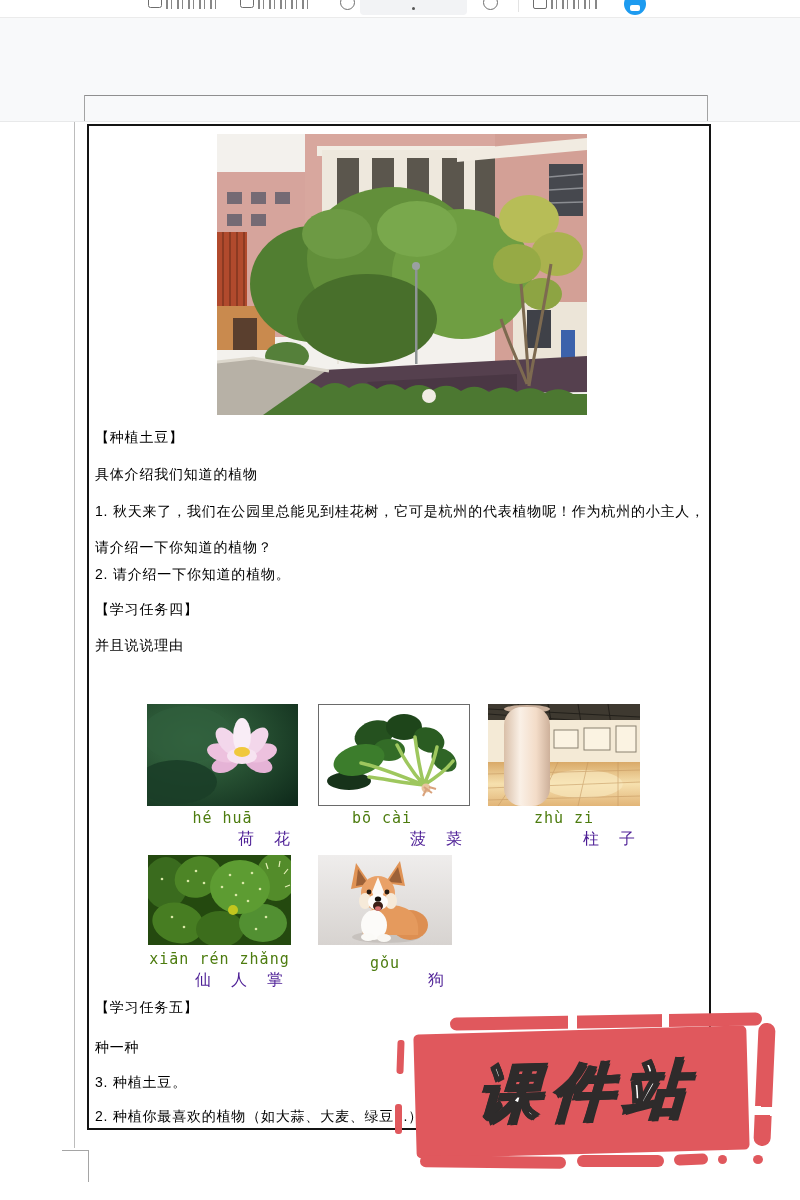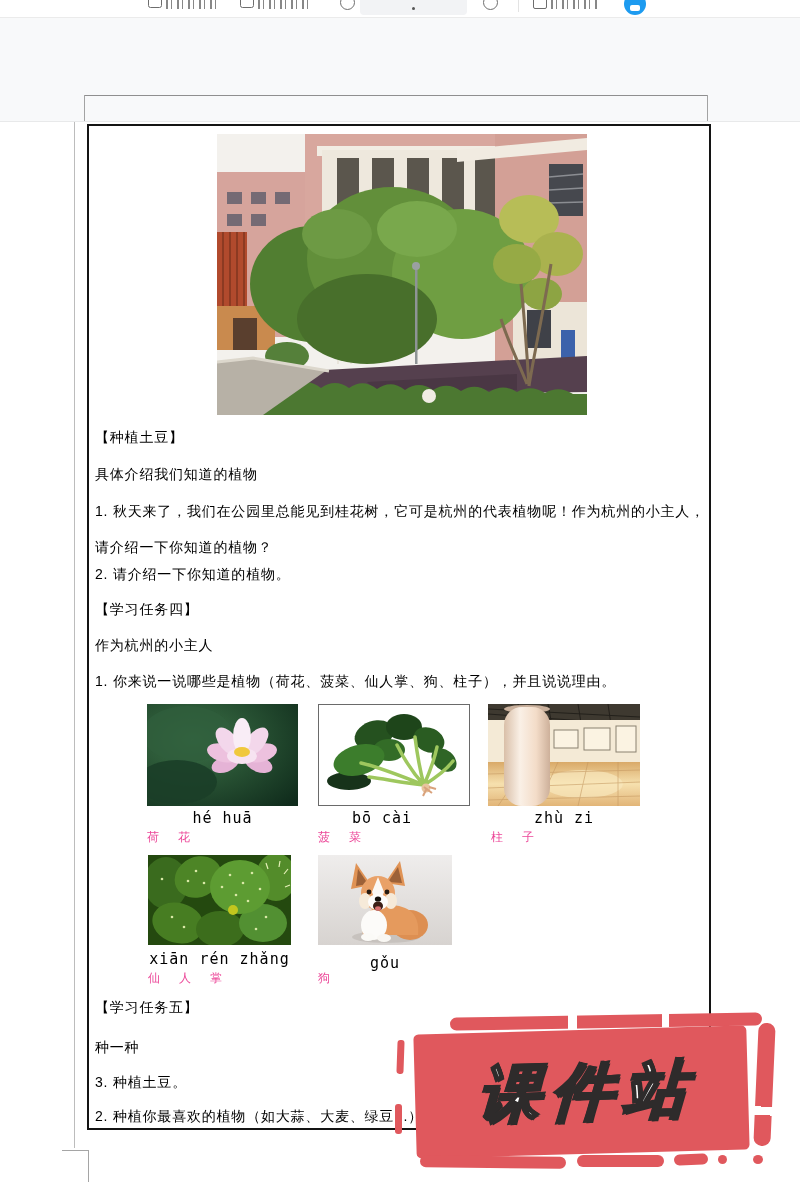--- a/index.html
+++ b/index.html
@@ -26,22 +26,22 @@
   .corner-h{position:absolute;top:1150px;left:62px;width:27px;height:1px;background:#a5a5a5;}
   .corner-v{position:absolute;top:1150px;left:88px;width:1px;height:32px;background:#a5a5a5;}
 
   
   .doc-table{position:absolute;top:124px;left:87px;width:620px;height:1002px;border:2px solid #141414;background:#ffffff;z-index:1;}
   .photo{position:absolute;top:8px;left:128px;width:370px;height:281px;}
   .t{position:absolute;left:6px;font-size:14px;letter-spacing:0.8px;color:#000;white-space:nowrap;}
   .fig{position:absolute;}
   .fig svg{display:block;}
   .fig.boxed svg{border:1px solid #6a6a6a;}
-  .py{position:absolute;text-align:center;font-family:"DejaVu Sans Mono",monospace;font-size:15px;color:#000000;letter-spacing:1px;white-space:nowrap;}
-  .hz{position:absolute;text-align:left;font-family:"Liberation Serif",serif;font-size:12px;color:#ec4899;letter-spacing:8px;white-space:nowrap;}
+  .py{position:absolute;text-align:center;font-family:"DejaVu Sans Mono",monospace;font-size:15px;color:#4d7c0f;letter-spacing:1px;white-space:nowrap;}
+  .hz{position:absolute;text-align:right;font-family:"Liberation Serif",serif;font-size:16px;color:#4c1d95;letter-spacing:8px;white-space:nowrap;}
 
   
   .stamp{position:absolute;top:1008px;left:395px;width:395px;height:172px;z-index:6;pointer-events:none;}
   .st{position:absolute;background:#e0585d;}
   .st-top{left:55px;top:7px;width:312px;height:13px;border-radius:7px;transform:rotate(-1deg);
      background:linear-gradient(90deg,#e0585d 0 118px,rgba(0,0,0,0) 118px 127px,#e0585d 127px 212px,rgba(0,0,0,0) 212px 219px,#e0585d 219px 100%);}
   .st-main{left:20px;top:22px;width:333px;height:124px;border-radius:5px;transform:rotate(-1.6deg);
      display:flex;align-items:center;justify-content:center;}
   .st-text{font-weight:900;font-style:italic;font-size:62px;letter-spacing:11px;padding-left:11px;color:#ffffff;
      transform:skewX(-4deg);-webkit-text-stroke:2.5px #2e2b2b;text-shadow:2px 2px 0 #2e2b2b,-1px 1px 0 #2e2b2b,1px -1px 0 #2e2b2b;white-space:nowrap;}
@@ -146,22 +146,21 @@
     <circle cx="212" cy="262" r="7" fill="#f0ece3"></circle>
   </svg>
 
   <div class="t" style="top:303px">【种植土豆】</div>
   <div class="t" style="top:340px">具体介绍我们知道的植物</div>
   <div class="t" style="top:377px">1. 秋天来了，我们在公园里总能见到桂花树，它可是杭州的代表植物呢！作为杭州的小主人，</div>
   <div class="t" style="top:413px">请介绍一下你知道的植物？</div>
   <div class="t" style="top:440px">2. 请介绍一下你知道的植物。</div>
 
   <div class="t" style="top:475px">【学习任务四】</div>
-  <div class="t" style="top:511px">作为杭州的小主人</div>
-  <div class="t" style="top:547px">1. 你来说一说哪些是植物（荷花、菠菜、仙人掌、狗、柱子），并且说说理由。</div>
+  <div class="t" style="top:511px">并且说说理由</div>
 
   <div class="fig" style="top:578px;left:58px">
     <svg width="151" height="102" viewBox="0 0 151 102" xmlns="http://www.w3.org/2000/svg">
       <defs>
           <radialGradient id="lg" cx="0.3" cy="0.35" r="0.9">
         <stop offset="0" stop-color="#3c7247"></stop>
             <stop offset="1" stop-color="#102c1c"></stop>
       </radialGradient>
         </defs>
       <rect width="151" height="102" fill="url(#lg)"></rect>

